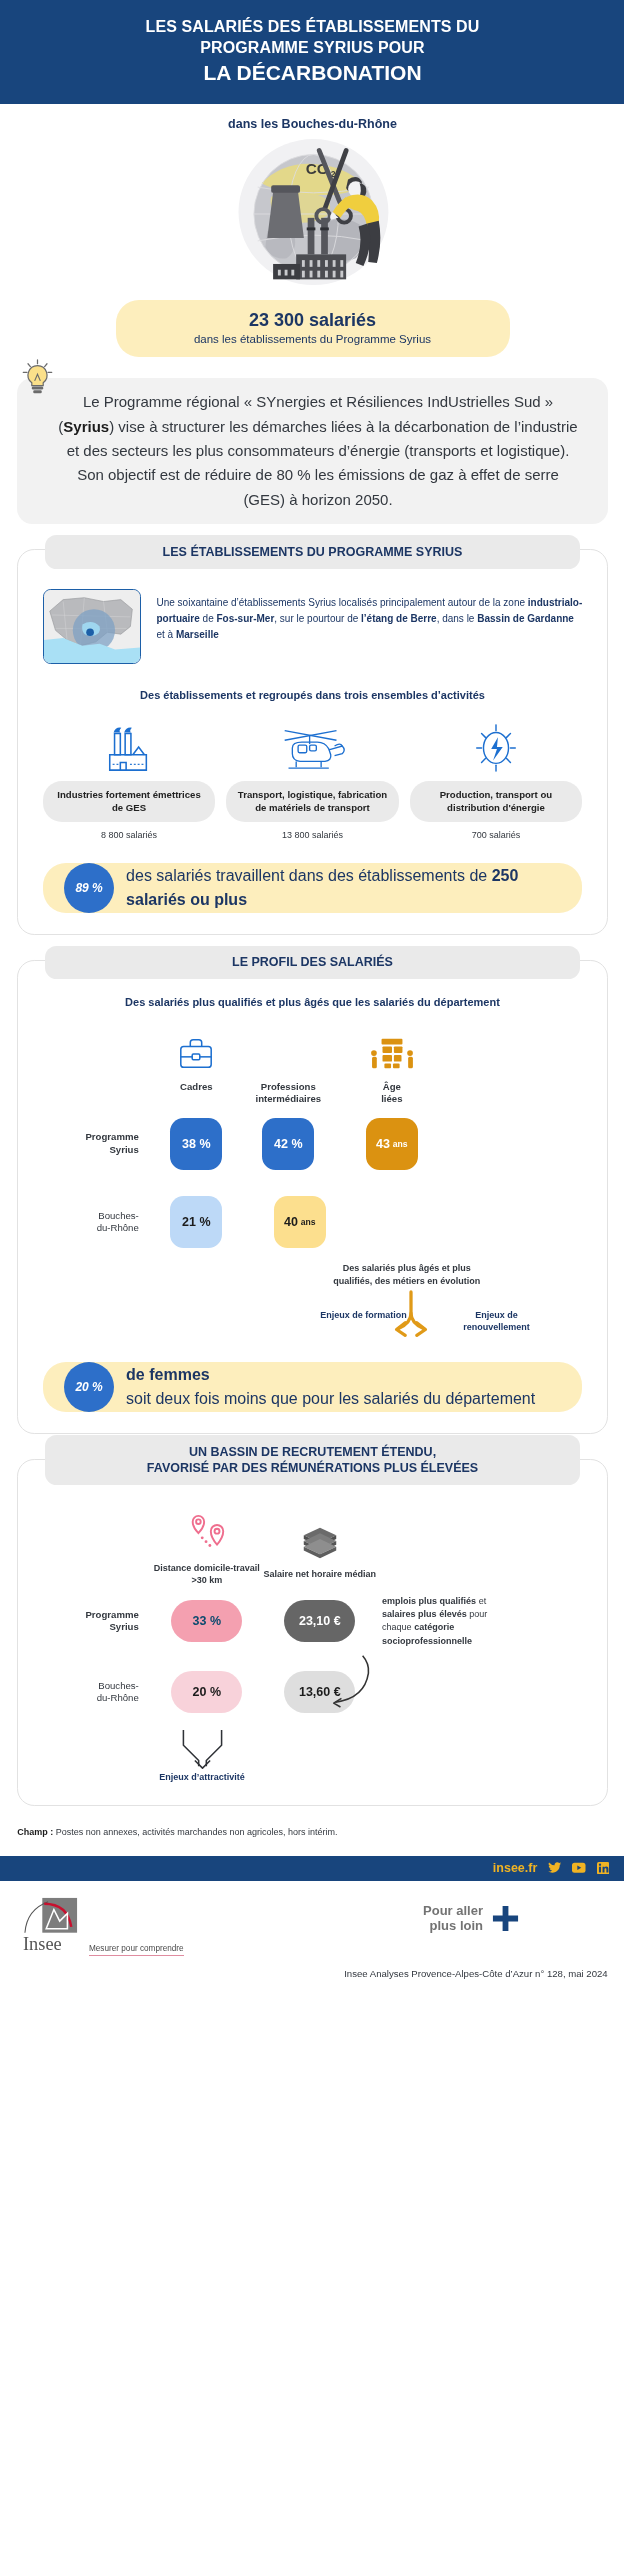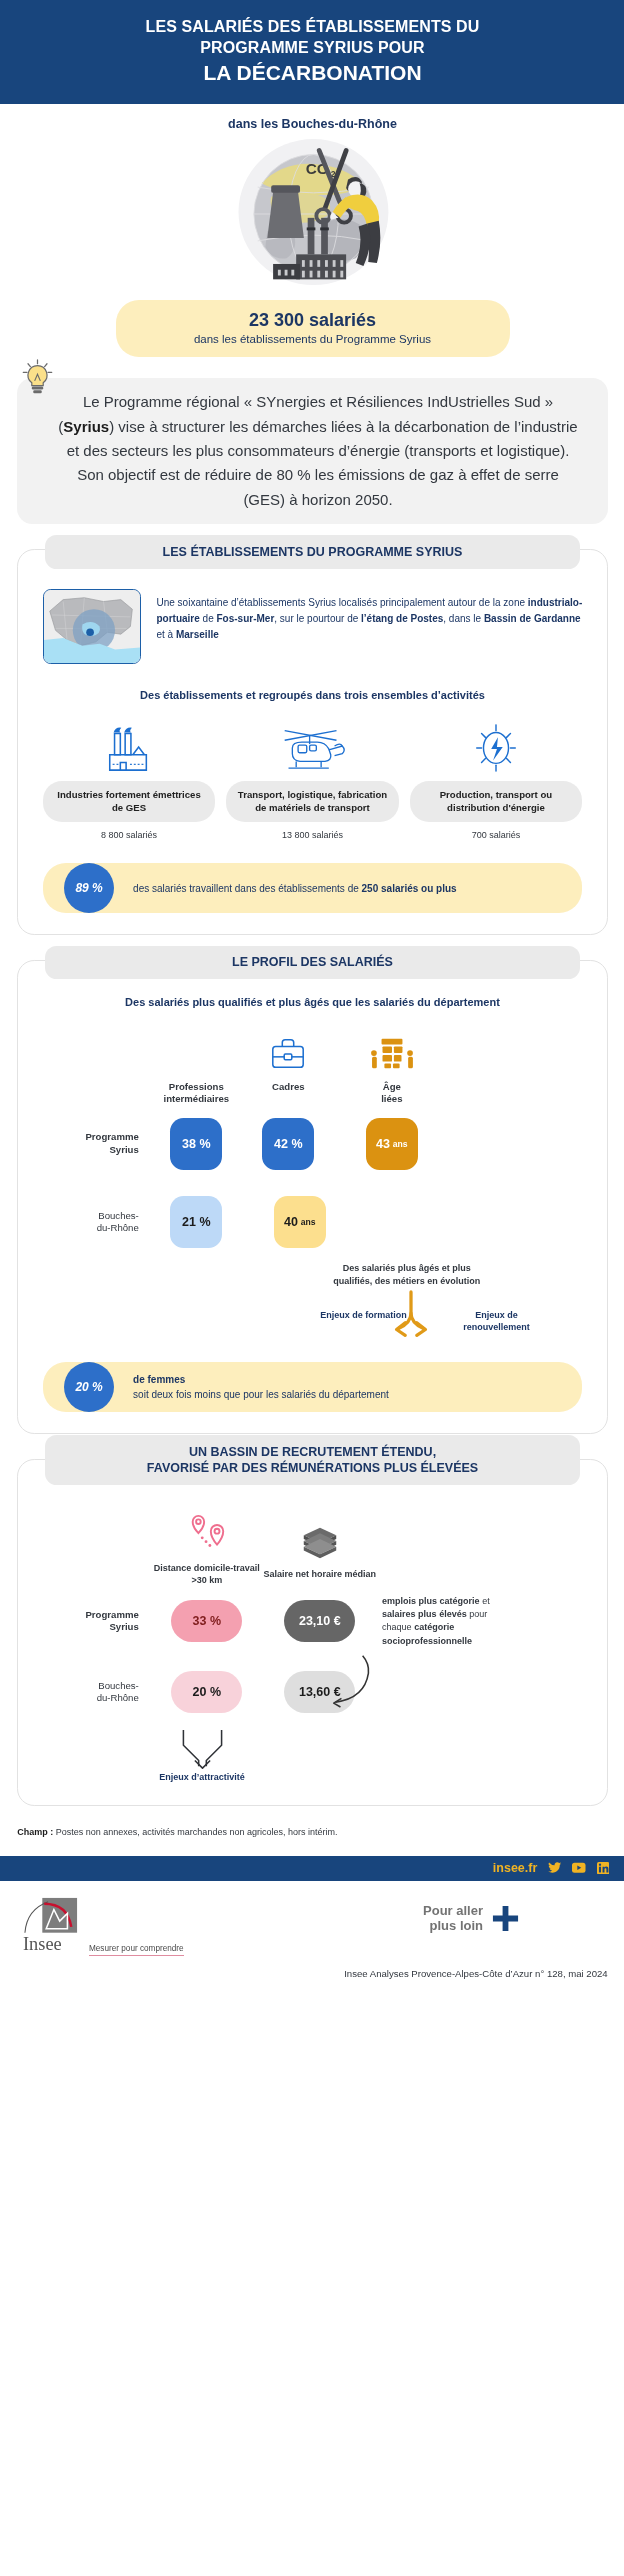--- a/index.html
+++ b/index.html
@@ -145,21 +145,21 @@
     border-radius: 50%;
     background: #2d6fc9;
     color: #ffffff;
     font-size: 12px;
     font-weight: bold;
     display: flex; align-items: center; justify-content: center;
     flex: none;
     margin-left: 21px;
     font-style: italic;
   }
-  .callout .ctext { font-size: 10px; line-height: 1.5; color: #1c3664; margin-left: 19px; }
+  .callout .ctext { font-size: 16px; line-height: 1.5; color: #1c3664; margin-left: 12px; }
   .callout .ctext b { font-weight: bold; }
 
   
   .profile-lead {
     text-align: center;
     font-size: 11px;
     font-weight: bold;
     color: #1c3664;
     margin-top: 5.8px;
   }
@@ -216,21 +216,21 @@
   }
   .rcell { width: 113px; display: flex; flex-direction: column; align-items: center; }
   .rpill {
     min-width: 71px; height: 42px;
     border-radius: 21px;
     display: flex; align-items: center; justify-content: center;
     font-size: 12.5px; font-weight: bold;
     margin: 8.6px 0;
     padding: 0 13.5px;
   }
-  .rpill.pink { background: #f4a0b0; color: #7f1d1d; }
+  .rpill.pink { background: #f4a0b0; color: #0c4a6e; }
   .rpill.lightpink { background: #f8d2da; color: #1c1c1c; }
   .rpill.gray { background: #666666; color: #ffffff; }
   .rpill.lightgray { background: #dedede; color: #1c1c1c; }
   .rhead { font-size: 9px; font-weight: bold; color: #33383f; text-align: center; line-height: 1.35; margin-top: 5.8px; }
   .rnote { font-size: 9px; line-height: 1.45; color: #33383f; width: 127px; padding-left: 5.8px; }
   .rnote b { font-weight: bold; }
 
   .attract { text-align: center; margin-top: 1.9px; padding-right: 221px; }
   .attract .label {
     font-size: 9px; font-weight: bold; color: #1c3664;
@@ -394,21 +394,21 @@
             <path d="M8 26 L90 28"></path>
               <path d="M12 40 L86 40"></path>
           </g>
           <circle cx="52" cy="42" r="22" fill="#7b9fc4" opacity=".72"></circle>
           <path d="M40 36 q10 -6 18 2 q2 8 -8 10 q-12 0 -10 -12Z" fill="#9fd6ef"></path>
           <path d="M0 52 L20 50 L40 58 L58 56 L74 62 L100 60 L100 76 L0 76Z" fill="#a9e0f5"></path>
           <circle cx="48" cy="44" r="4" fill="#1c5fa8"></circle>
         </svg>
       </div>
       <div class="maptext">
-        <span>Une soixantaine d’établissements Syrius localisés principalement autour de la zone </span><b>industrialo-portuaire</b><span> de </span><b>Fos-sur-Mer</b><span>, sur le pourtour de </span><b>l’étang de Postes</b><span>, dans le </span><b>Bassin de Gardanne</b><span> et à </span><b>Marseille</b>
+        <span>Une soixantaine d’établissements Syrius localisés principalement autour de la zone </span><b>industrialo-portuaire</b><span> de </span><b>Fos-sur-Mer</b><span>, sur le pourtour de </span><b>l’étang de Berre</b><span>, dans le </span><b>Bassin de Gardanne</b><span> et à </span><b>Marseille</b>
       </div>
     </div>
 
     <div class="acts-title">Des établissements et regroupés dans trois ensembles d’activités</div>
 
     <div class="acts">
       <div class="act">
         <div class="act-icon">
           <svg width="54" height="52" viewBox="0 0 56 54" fill="none" stroke="#1c6fd0" stroke-width="1.6">
             <path d="M13 13 h6 v22 h-6Z"></path>
@@ -483,37 +483,37 @@
   <div class="card" style="padding-top:29px;">
     <div class="card-title">LE PROFIL DES SALARIÉS</div>
 
     <div class="profile-lead">Des salariés plus qualifiés et plus âgés que les salariés du département</div>
 
     <div class="ptable">
 
       <div class="prow">
         <div class="pcell-label"></div>
         <div class="pcell">
-          <div class="icon-cell"></div>
-          <div class="colhead">
-            <span>Professions</span><br>
-            <span>intermédiaires</span>
-          </div>
-        </div>
-        <div class="pcell">
           <div class="icon-cell">
             <svg width="40" height="38" viewBox="0 0 42 40" fill="none" stroke="#1c6fd0" stroke-width="1.6">
               <rect x="5" y="12" width="32" height="22" rx="3"></rect>
               <path d="M15 12 v-4 q0 -3 3 -3 h6 q3 0 3 3 v4"></path>
               <line x1="5" y1="23" x2="37" y2="23"></line>
               <rect x="17" y="20" width="8" height="6" rx="1.2" fill="#ffffff"></rect>
             </svg>
           </div>
           <div class="colhead">
             <span>Cadres</span>
+          </div>
+        </div>
+        <div class="pcell">
+          <div class="icon-cell"></div>
+          <div class="colhead">
+            <span>Professions</span><br>
+            <span>intermédiaires</span>
           </div>
         </div>
         <div class="pcell wide">
           <div class="icon-cell">
             <svg width="52" height="38" viewBox="0 0 54 40">
               <g fill="#db9211">
                 <rect x="16" y="4" width="22" height="6" rx="1"></rect>
                 <rect x="17" y="12" width="10" height="7" rx="1"></rect>
                 <rect x="29" y="12" width="9" height="7" rx="1"></rect>
                 <rect x="17" y="21" width="10" height="7" rx="1"></rect>
@@ -642,21 +642,21 @@
         <span>Programme</span><br>
         <span>Syrius</span>
       </div>
       <div class="rcell">
         <div class="rpill pink">33 %</div>
       </div>
       <div class="rcell">
         <div class="rpill gray">23,10 €</div>
       </div>
       <div class="rnote">
-        <b>emplois plus catégorie</b><span> et </span><b>salaires plus élevés</b><span> pour chaque </span><b>catégorie socioprofessionnelle</b>
+        <b>emplois plus qualifiés</b><span> et </span><b>salaires plus élevés</b><span> pour chaque </span><b>catégorie socioprofessionnelle</b>
       </div>
     </div>
 
     <div class="rrow" style="margin-top:11.5px;">
       <div class="rcell-label" style="font-weight:normal;">
         <span>Bouches-</span><br>
         <span>du-Rhône</span>
       </div>
       <div class="rcell">
         <div class="rpill lightpink">20 %</div>

